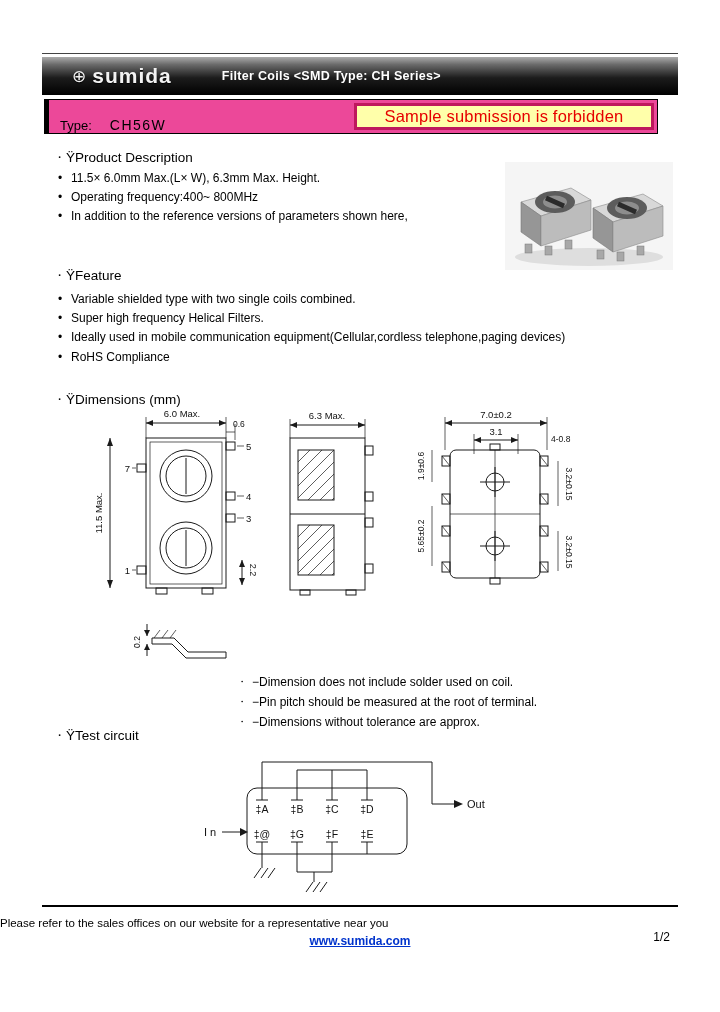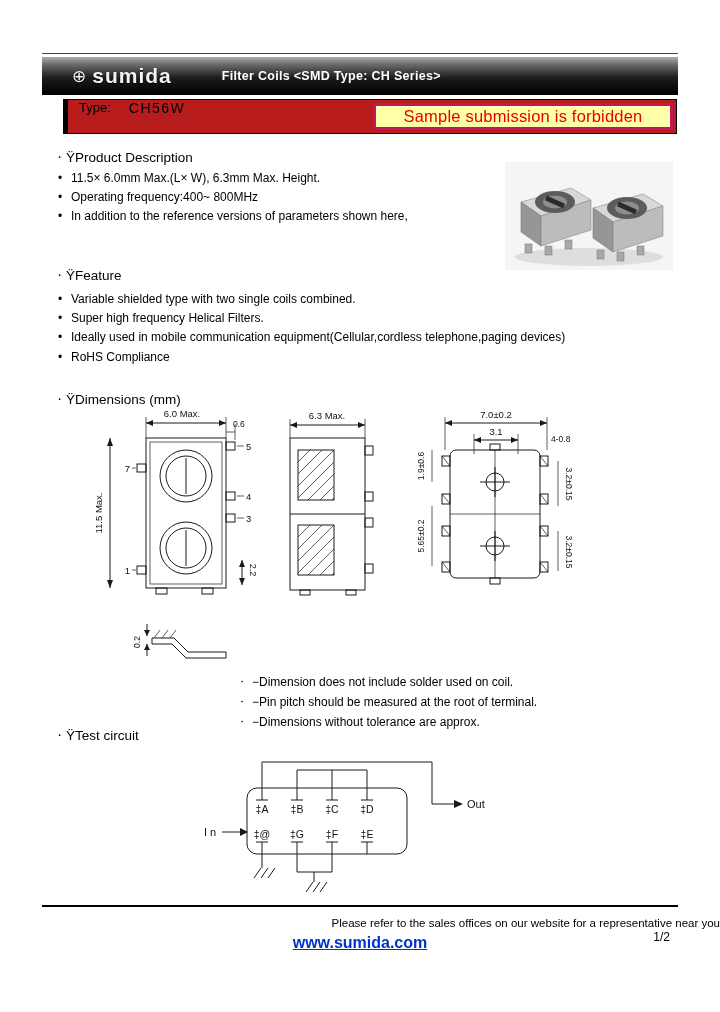--- a/index.html
+++ b/index.html
@@ -8,22 +8,22 @@
   .page{position:absolute;inset:0;background:#fff;outline:1px solid #e2e2e2}
   .abs{position:absolute}
   .top-rule{left:42px;top:53px;width:636px;border-top:1.5px solid #444;height:0}
   .header-bar{left:42px;top:57px;width:636px;height:38px;
       background:linear-gradient(180deg,#ababab 0%,#6a6a6a 20%,#1c1c1c 55%,#000 100%);
       display:flex;align-items:center}
   .logo{margin-left:30px;display:flex;align-items:center;gap:5px;color:#f2f2f2;
       font-size:21px;font-weight:bold;letter-spacing:1px;text-shadow:0 1px 1px #000}
   .logo-icon{font-size:17px;font-weight:normal}
   .header-title{margin-left:50px;color:#fff;font-size:12.5px;font-weight:bold;letter-spacing:.3px}
-  .type-box{left:63px;top:99px;width:608px;height:33px;border:1px solid #000;
-      border-left:5px solid #000;display:flex;align-items:flex-start;background:#b91c1c}
+  .type-box{left:44px;top:99px;width:608px;height:33px;border:1px solid #000;
+      border-left:5px solid #000;display:flex;align-items:flex-end;background:#ec4899}
   .type-label{margin-left:11px;font-size:13px}
   .type-value{margin-left:18px;font-size:14px;letter-spacing:1.5px}
   .banner{position:absolute;right:3px;top:3px;bottom:3px;width:294px;background:#ffffaa;
       border:3px solid #be185d;color:#e60000;display:flex;align-items:center;
       justify-content:center;font-size:16.5px;letter-spacing:.2px}
   .sec-heading{left:54px;font-size:13.5px;font-weight:normal;white-space:nowrap}
   .hmark{font-size:11px;margin-right:1px;vertical-align:1px}
   .blist{left:58px;font-size:12px;white-space:nowrap}
   .bitem{height:19.4px;display:flex;align-items:center}
   .bm{display:inline-block;width:13px}
@@ -31,22 +31,22 @@
   .note-item{height:20px;display:flex;align-items:center}
   .nm{width:15px;font-size:10px}
   svg.line-art{position:absolute;overflow:visible}
   .line-art line,.line-art rect,.line-art circle,.line-art path,.line-art polyline
       {fill:none;stroke:#1a1a1a;stroke-width:1}
   .line-art .thin{stroke-width:.7}
   .line-art polygon{fill:#1a1a1a;stroke:none}
   .line-art text{fill:#111;stroke:none;font-family:"Liberation Sans",sans-serif}
   .photo{position:absolute}
   .footer-rule{left:42px;top:905px;width:636px;border-top:2px solid #000;height:0}
-  .footer-note{left:0;top:917px;width:720px;text-align:right;font-size:11.5px}
-  .footer-link-row{left:0;top:934px;width:720px;text-align:center;font-size:16px}
+  .footer-note{left:0;top:917px;width:720px;text-align:left;font-size:11.5px}
+  .footer-link-row{left:0;top:934px;width:720px;text-align:center;font-size:12px}
   .footer-link{color:#0033cc;font-weight:bold;text-decoration:underline;cursor:pointer}
   .page-num{right:50px;top:930px;font-size:12px}
 </style>
 </head>
 <body>
 
 <div class="page">
 
   <div class="abs top-rule"></div>
 

